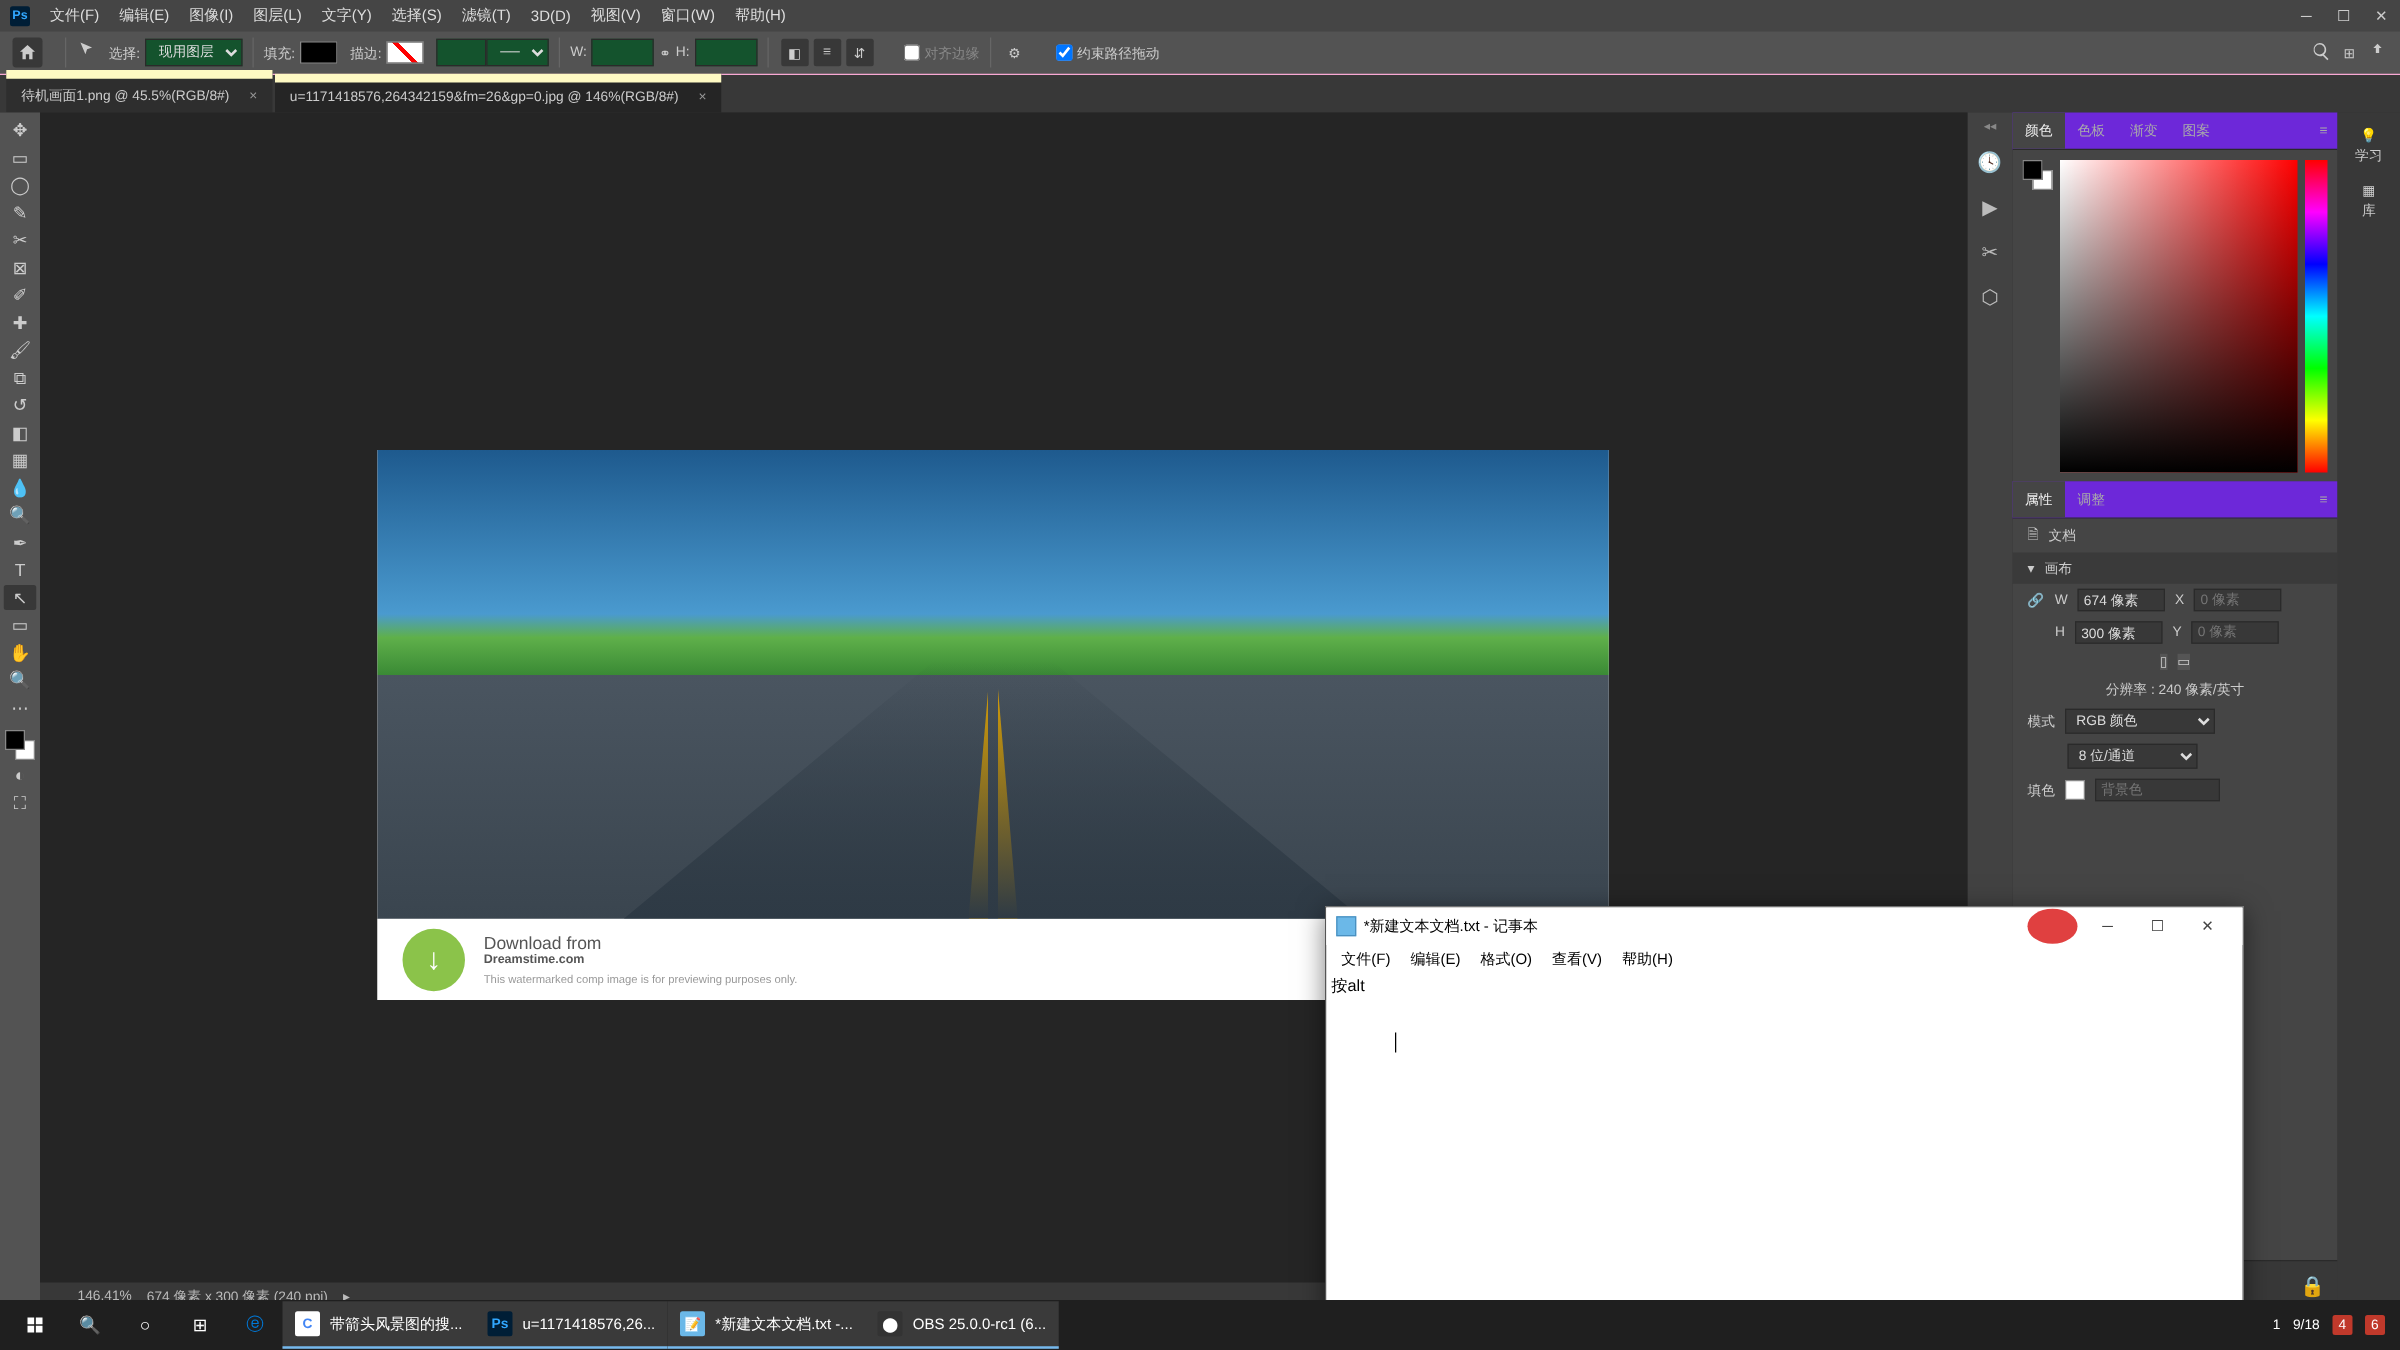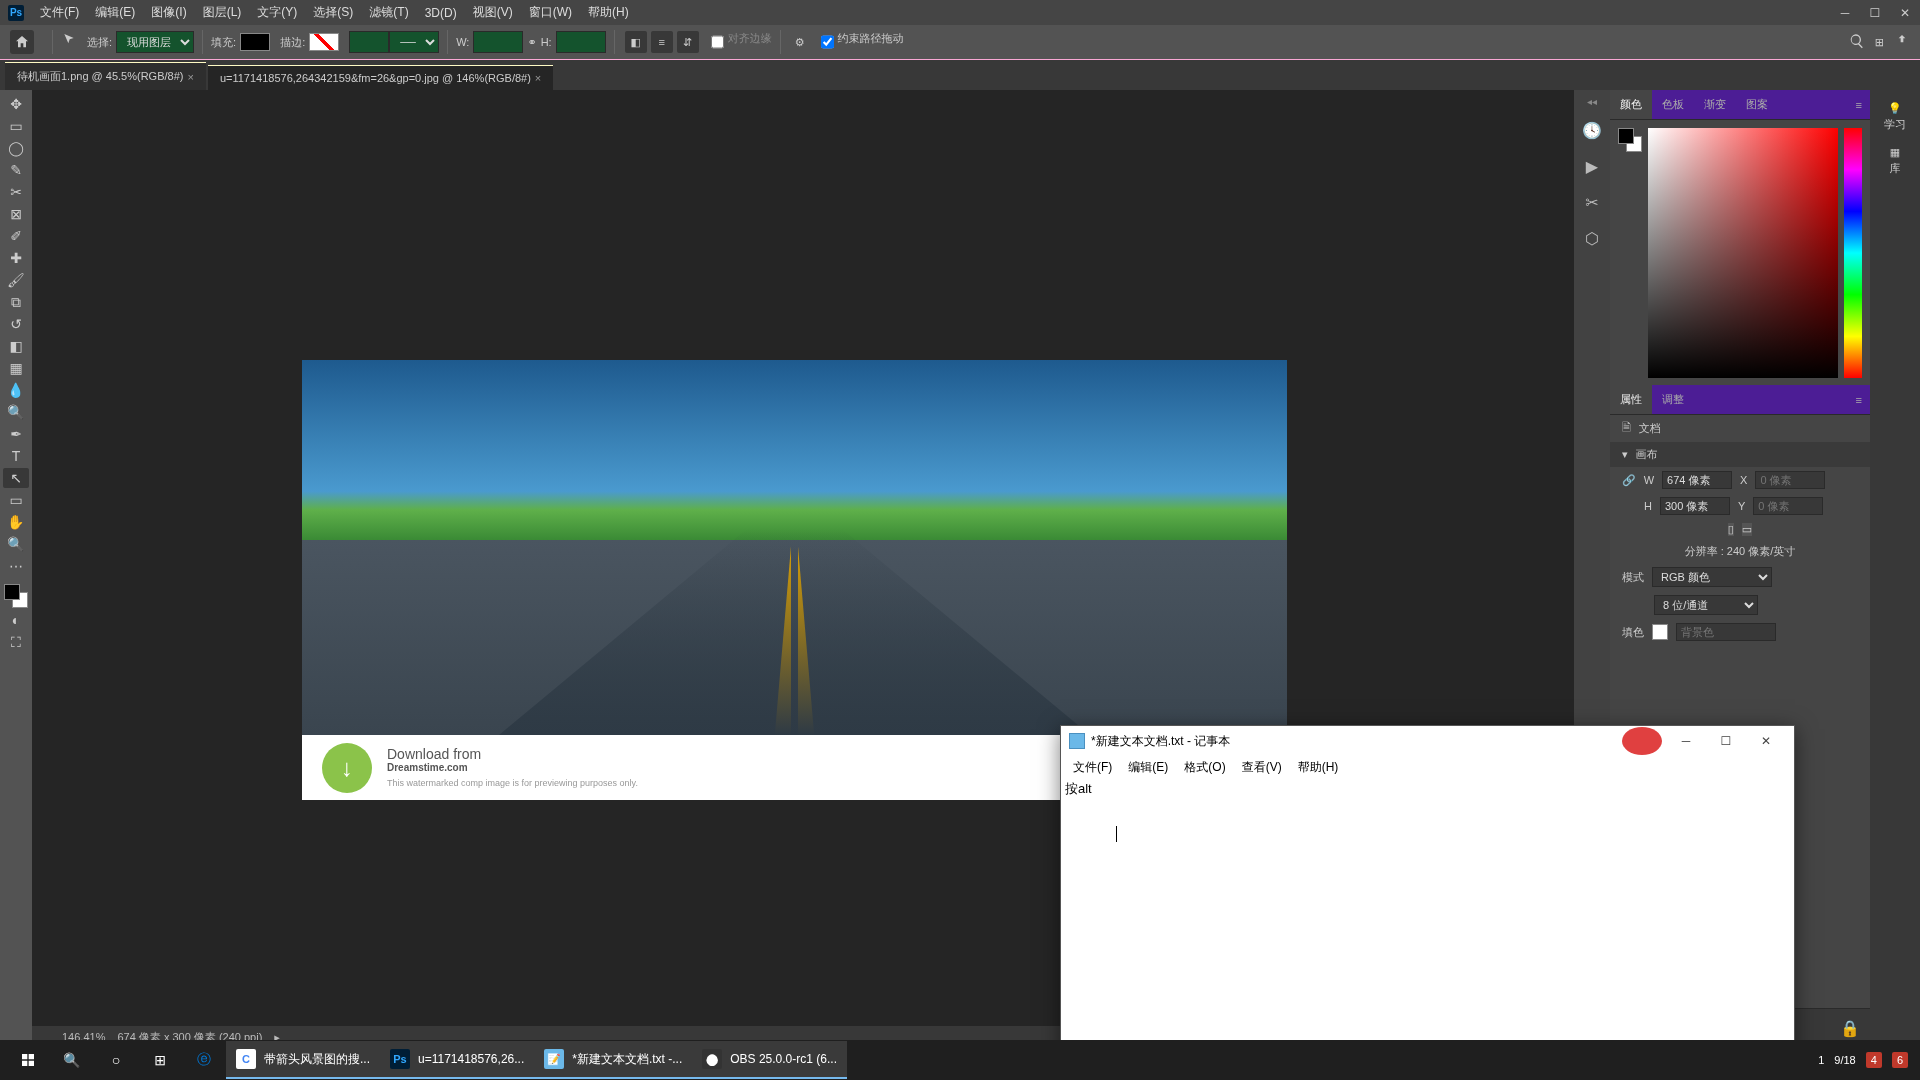--- a/index.html
+++ b/index.html
@@ -11,24 +11,24 @@
 .menubar .win-controls div{width:30px;height:24px;display:flex;align-items:center;justify-content:center;color:#ccc;cursor:pointer}
 .optionbar{height:35px;background:#535353;display:flex;align-items:center;padding:0 10px;font-size:11px;color:#ccc;border-bottom:1px solid #f9a8d4}
 .optionbar .home-icon{width:24px;height:24px;display:flex;align-items:center;justify-content:center;background:#383838;border-radius:3px;margin-right:10px}
 .optionbar .sep{width:1px;height:24px;background:#666;margin:0 8px}
 .optionbar .tool-icon{width:20px;height:20px;margin-right:6px}
 .optionbar label{margin-right:4px}
 .optionbar select, .optionbar input{background:#14532d;border:1px solid #2a2a2a;color:#ddd;font-size:11px;padding:2px 6px;height:22px}
 .optionbar .swatch{width:30px;height:18px;background:#000;border:1px solid #888;margin-right:10px}
 .optionbar .swatch.stroke{background:linear-gradient(45deg,#fff 45%,red 45%,red 55%,#fff 55%)}
 .optionbar .icon-btn{width:22px;height:22px;display:flex;align-items:center;justify-content:center;margin:0 2px;background:#383838;border-radius:2px}
-.optionbar .check{margin-left:10px;display:flex;align-items:flex-start}
+.optionbar .check{margin-left:22px;display:flex;align-items:center}
 .optionbar .right{margin-left:auto;display:flex;align-items:center;gap:10px}
 .tabbar{height:30px;background:#383838;display:flex;align-items:flex-end;padding-left:5px;font-size:11px;color:#ccc}
-.tabbar .tab{padding:6px 12px;background:#2e2e2e;border-top:1px solid #fef9c3;margin-right:2px;display:flex;align-items:center;gap:4px}
+.tabbar .tab{padding:6px 12px;background:#2e2e2e;border-top:7px solid #fef9c3;margin-right:2px;display:flex;align-items:center;gap:16px}
 .tabbar .tab.active{background:#252525}
 .tabbar .tab .close{color:#999}
 .workspace{position:absolute;top:90px;bottom:32px;left:0;right:0;display:flex}
 .toolbar{width:32px;background:#535353;display:flex;flex-direction:column;align-items:center;padding:4px 0;gap:2px}
 .toolbar .tool{width:26px;height:20px;display:flex;align-items:center;justify-content:center;color:#ccc;border-radius:2px;font-size:14px}
 .toolbar .tool.active{background:#383838}
 .toolbar .swatches{margin-top:6px;position:relative;width:24px;height:24px}
 .toolbar .swatches .fg{position:absolute;width:16px;height:16px;background:#000;border:1px solid #888;top:0;left:0;z-index:2}
 .toolbar .swatches .bg{position:absolute;width:16px;height:16px;background:#fff;border:1px solid #888;bottom:0;right:0}
 .canvas-area{flex:1;background:#252525;position:relative;overflow:hidden}
@@ -36,21 +36,21 @@
 .road-img{width:100%;height:375px;background:linear-gradient(180deg,#1e5a8e 0%,#4a9acf 35%,#5fb04a 40%,#3a8a35 48%,#4a5560 48%,#3a454f 100%);position:relative;overflow:hidden}
 .road-img::after{content:"";position:absolute;bottom:0;left:20%;right:20%;height:55%;background:linear-gradient(180deg,transparent,#2e3a45);clip-path:polygon(42% 0,58% 0,100% 100%,0 100%)}
 .road-yellow{position:absolute;bottom:0;left:48%;width:4%;height:55%;background:linear-gradient(90deg,#e8a800 40%,transparent 40%,transparent 60%,#e8a800 60%);clip-path:polygon(45% 0,55% 0,100% 100%,0 100%)}
 .dl-banner{height:65px;background:#fff;display:flex;align-items:center;padding:0 20px;gap:15px;color:#555;font-size:14px}
 .dl-banner .dl-icon{width:50px;height:50px;background:#8bc34a;border-radius:50%;display:flex;align-items:center;justify-content:center;color:#fff;font-size:24px}
 .dl-banner .dl-text b{display:block;font-size:10px}
 .side-strip{width:36px;background:#424242;display:flex;flex-direction:column;align-items:center;padding:6px 0;gap:12px}
 .side-strip div{width:24px;height:24px;display:flex;align-items:center;justify-content:center;color:#bbb}
 .side-strip .collapse{font-size:10px;color:#888;height:10px}
 .panels{width:260px;background:#383838;display:flex;flex-direction:column}
-.panel-tabs{height:30px;display:flex;align-items:center;font-size:11px;color:#aaa;background:#4c1d95;border-bottom:1px solid #2a2a2a}
+.panel-tabs{height:30px;display:flex;align-items:center;font-size:11px;color:#aaa;background:#6d28d9;border-bottom:1px solid #2a2a2a}
 .panel-tabs .ptab{padding:0 10px;height:100%;display:flex;align-items:center}
 .panel-tabs .ptab.active{background:#454545;color:#eee}
 .panel-tabs .menu-icon{margin-left:auto;padding:0 8px;color:#aaa}
 .color-panel{height:265px;background:#454545;padding:8px;display:flex;gap:6px}
 .color-panel .mini-swatch{width:24px;height:24px;position:relative}
 .color-panel .mini-swatch .mfg{position:absolute;width:16px;height:16px;background:#000;border:1px solid #888;z-index:2}
 .color-panel .mini-swatch .mbg{position:absolute;width:16px;height:16px;background:#fff;border:1px solid #888;bottom:0;right:0}
 .color-field{flex:1;height:250px;background:linear-gradient(to right,#fff,rgba(255,0,0,0));background-color:#f00;position:relative}
 .color-field::after{content:"";position:absolute;inset:0;background:linear-gradient(to bottom,transparent,#000)}
 .hue-strip{width:18px;height:250px;background:linear-gradient(180deg,red,#ff00ff,blue,cyan,#0f0,yellow,red)}

